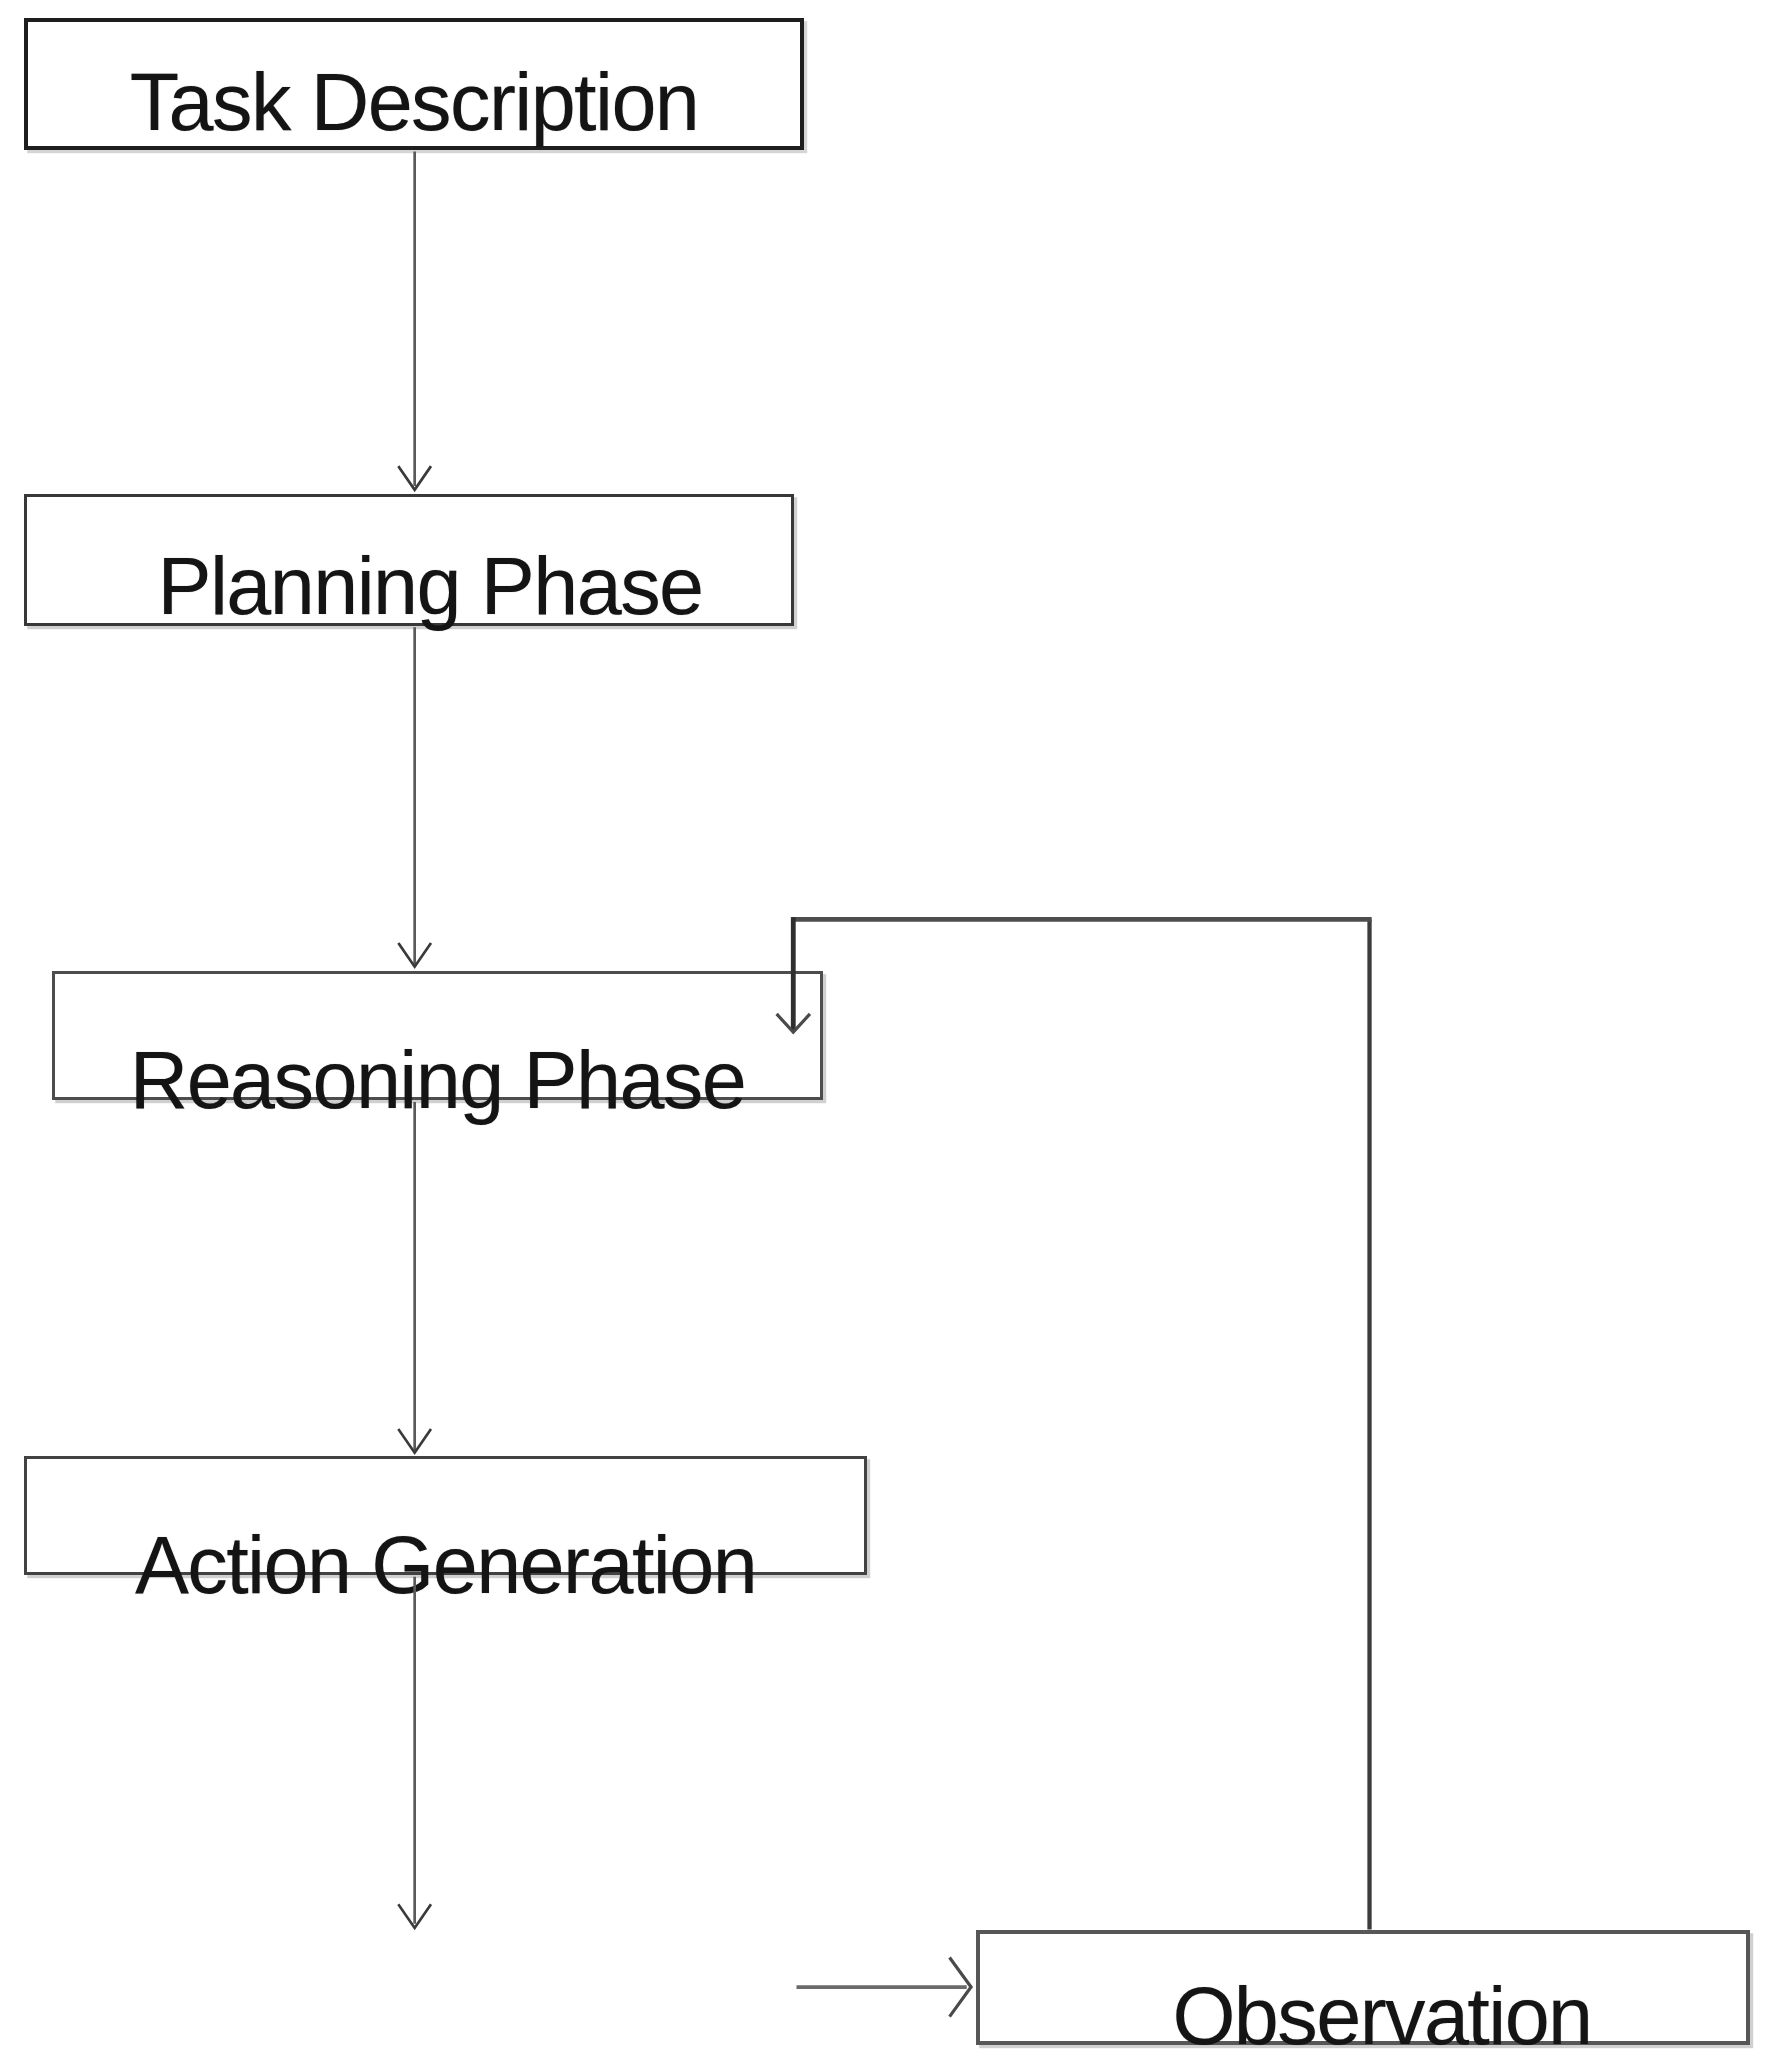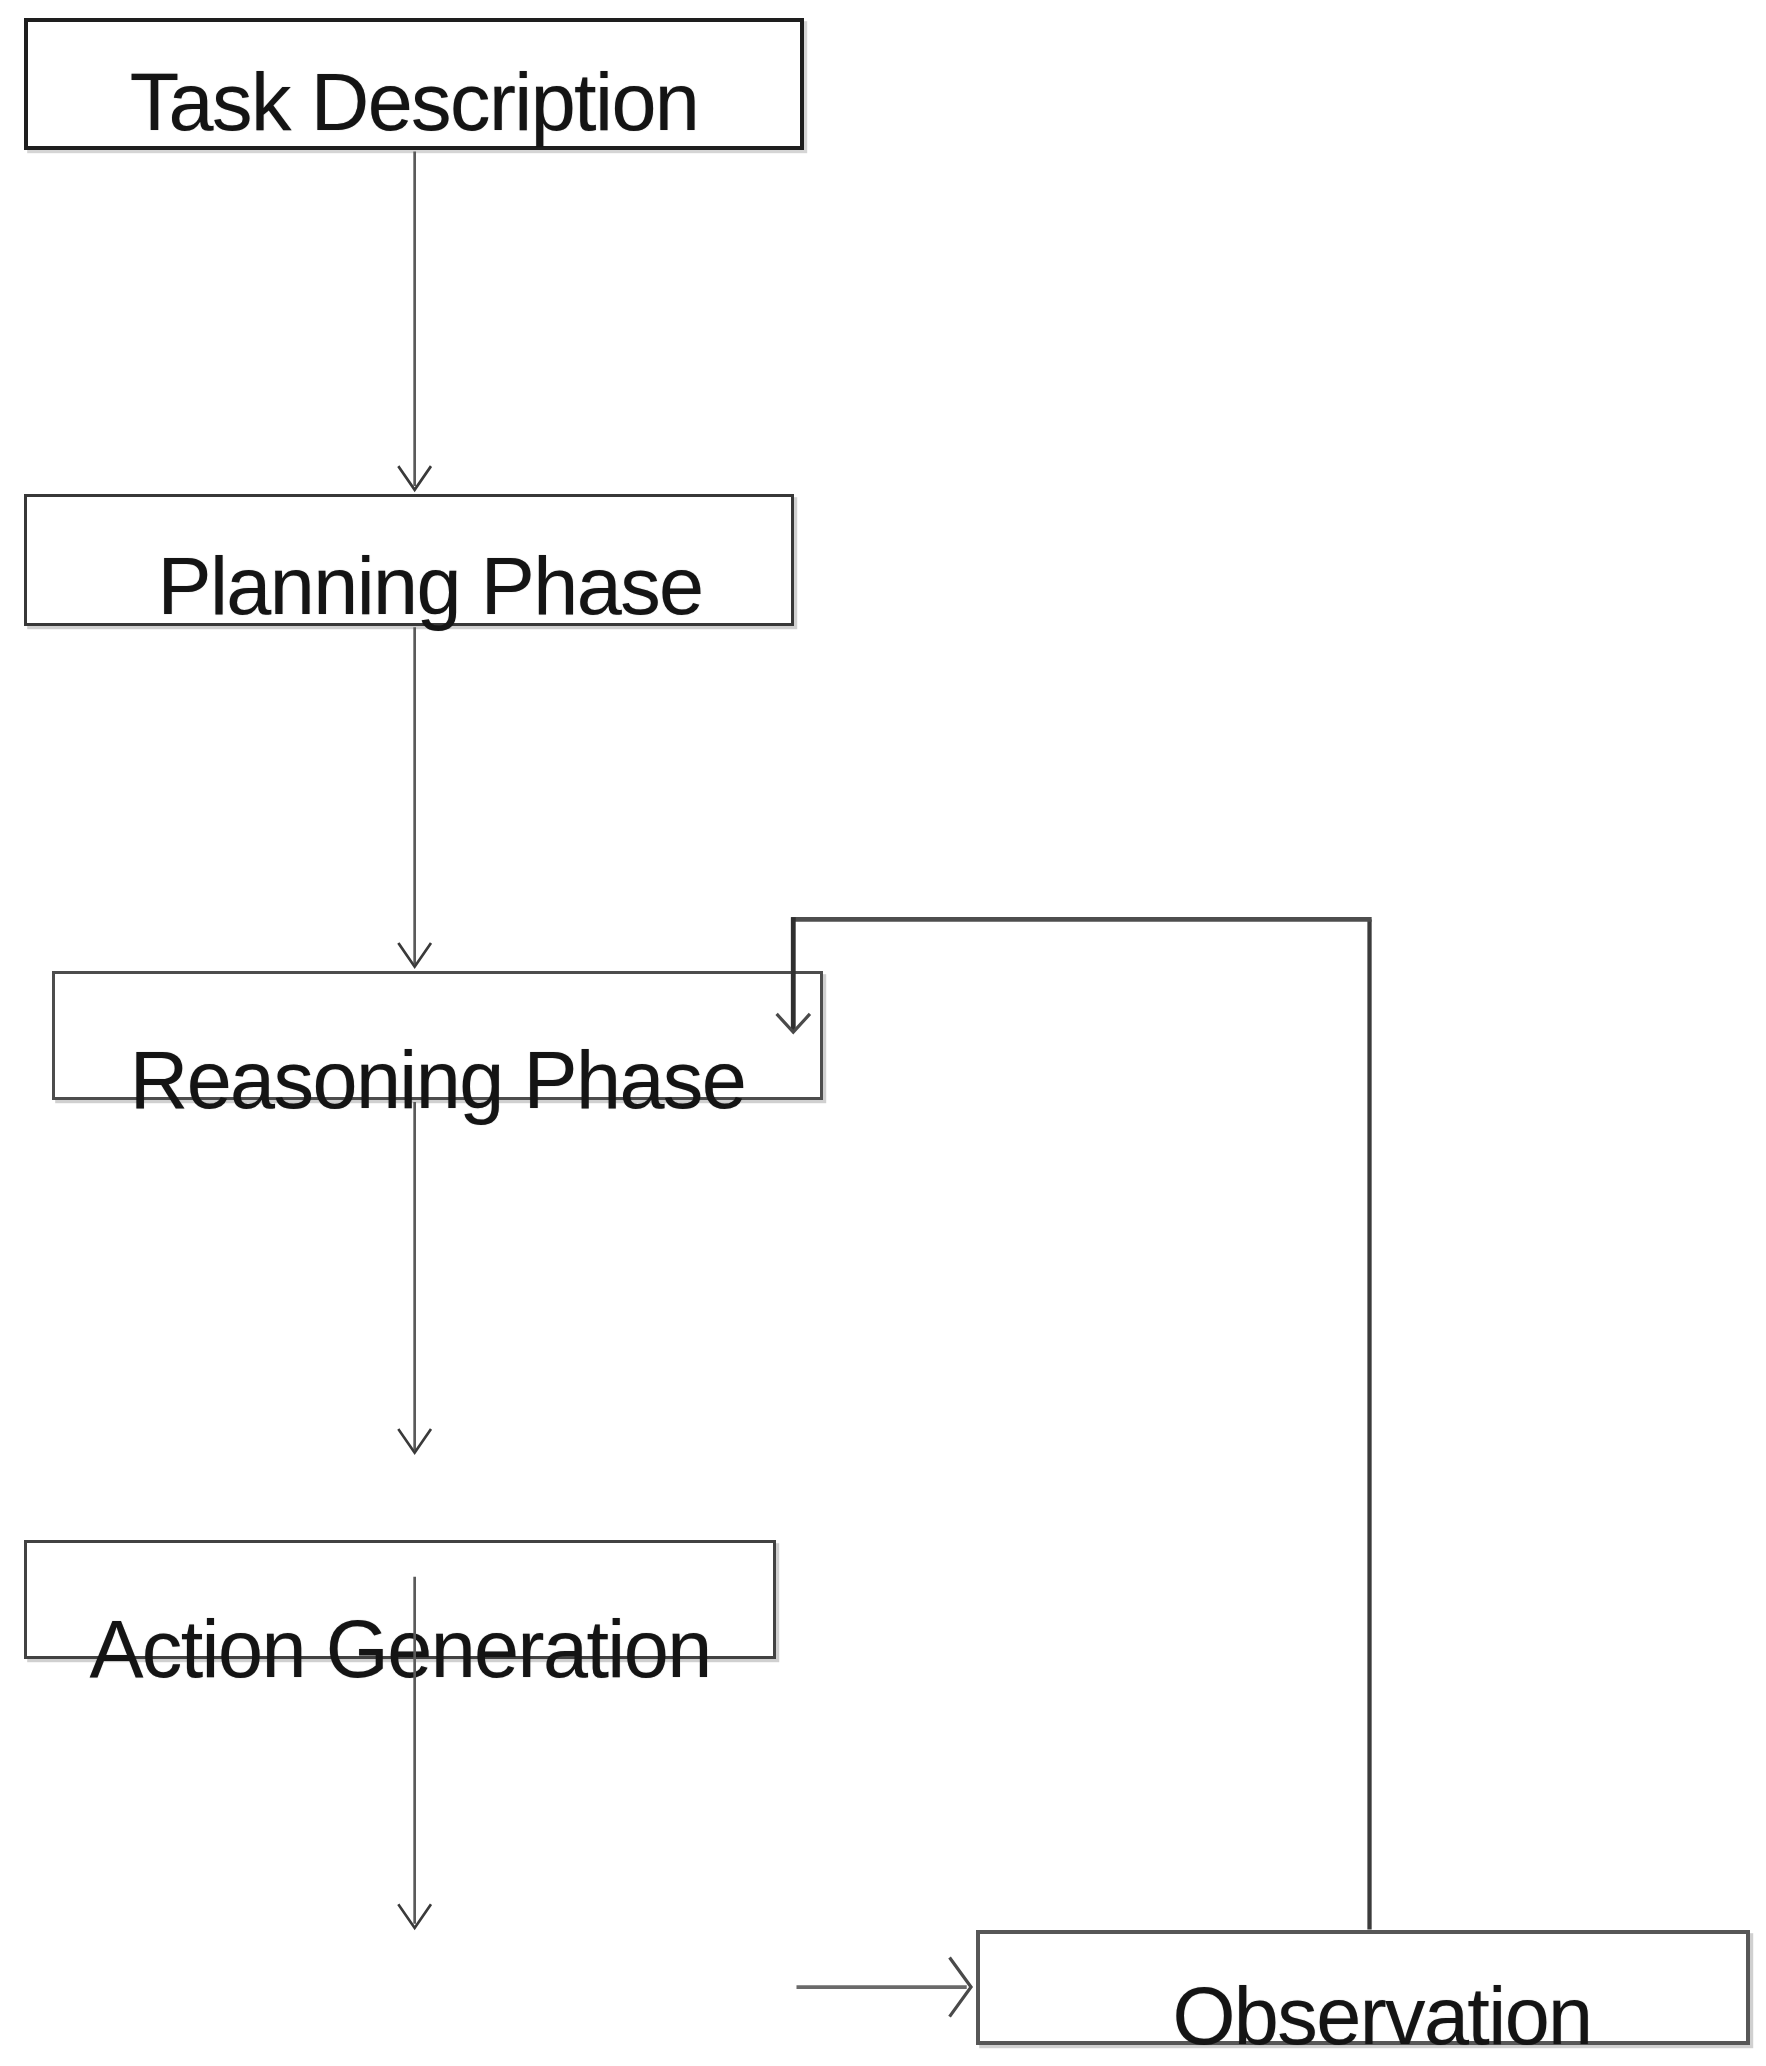--- a/index.html
+++ b/index.html
@@ -34,21 +34,21 @@
     letter-spacing: -1.6px;
     color: #141414;
     white-space: nowrap;
     text-shadow: 0 0 1.1px rgba(20,20,20,0.35);
     z-index: 2;
   }
   
   #node-task        { left: 24px;   top: 17.7px;   width: 780px; height: 132px; border: 4.3px solid #1e1e1e; box-shadow: 3.2px 3.2px 0 rgba(150,150,150,0.40); }
   #node-planning    { left: 24px;   top: 494px;  width: 770px; height: 132px; border: 3.8px solid #383838; box-shadow: 3.2px 3.2px 0 rgba(150,150,150,0.45); }
   #node-reasoning   { left: 24px;   top: 971px; width: 771px; height: 129px; border: 3.8px solid #4d4d4d; box-shadow: 3.2px 3.2px 0 rgba(150,150,150,0.45); margin-left: 28px; }
-  #node-action      { left: 24px;   top: 1540px; width: 752px; height: 119px; border: 3.8px solid #424242; box-shadow: 3.2px 3.2px 0 rgba(150,150,150,0.45); }
+  #node-action      { left: 24px;   top: 1456px; width: 843px; height: 119px; border: 3.8px solid #424242; box-shadow: 3.2px 3.2px 0 rgba(150,150,150,0.45); }
   #node-environment { left: 24px;   top: 1930px; width: 770px; height: 115px; border: 4.3px solid #575757; box-shadow: 3.2px 3.2px 0 rgba(150,150,150,0.45); }
   #node-observation { left: 976px; top: 1930px; width: 774px; height: 115px; border: 4.3px solid #575757; box-shadow: 3.2px 3.2px 0 rgba(150,150,150,0.45); }
 
   #node-task .label        { bottom: 3.2px; }
   #node-planning .label    { bottom: -3.8px; margin-left: 42px; }
   #node-reasoning .label   { bottom: -24px; }
   #node-action .label      { bottom: -34px; }
   #node-environment .label { bottom: -16px; }
   #node-observation .label { bottom: -16px; transform: translateX(19px); }
 

